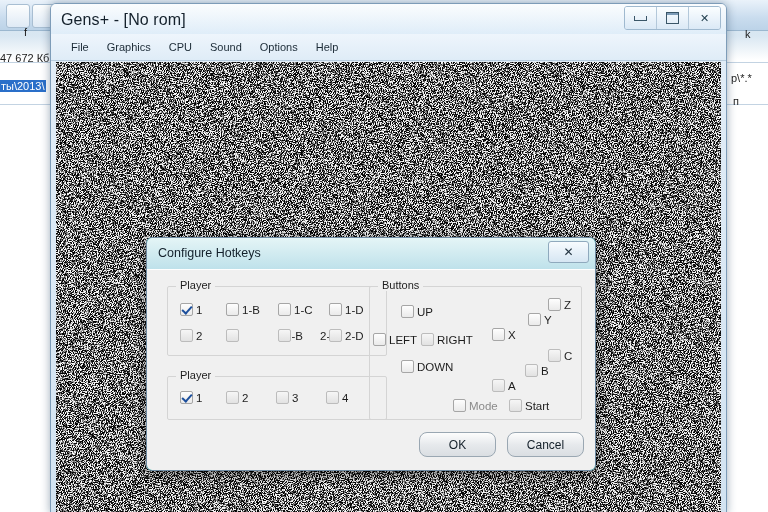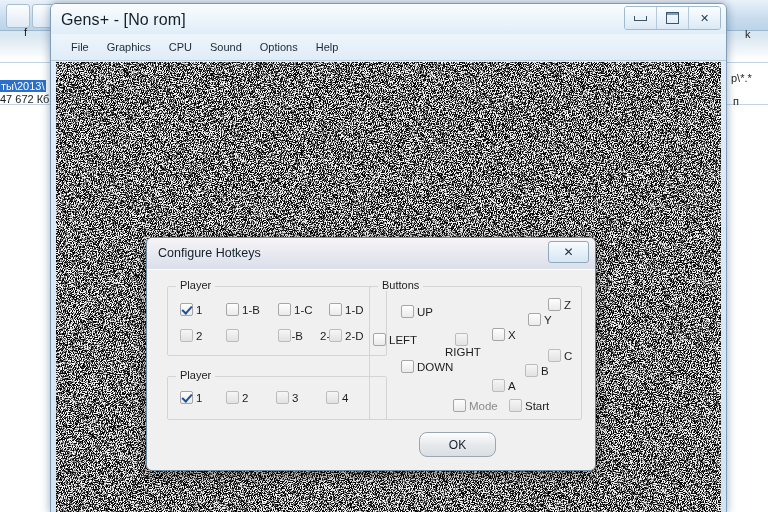--- a/index.html
+++ b/index.html
@@ -178,21 +178,21 @@
     opacity: .85;
   }
 
   
   .dialog {
     position: absolute;
     left: 146px;
     top: 237px;
     width: 448px;
     height: 232px;
-    background: #fca5a5;
+    background: #14b8a6;
     border: 1px solid #6f8ba3;
     border-radius: 6px;
     box-shadow: 0 3px 14px rgba(0,0,0,.55);
     overflow: hidden;
     text-decoration: underline;
   }
   .dlg-titlebar {
     position: absolute;
     left: 0; top: 0;
     width: 100%; height: 31px;
@@ -297,21 +297,21 @@
 <body>
 
 <div id="screen">
 
   <div class="bg-root">
     <div class="bg-toolbar"></div>
     <div class="bg-tool-icon" style="left:6px;"></div>
     <div class="bg-tool-icon" style="left:32px;"></div>
     <div class="bg-panel-line" style="left:0;top:62px;width:768px;height:1px;"></div>
     <div class="bg-panel-line" style="left:0;top:104px;width:768px;height:1px;"></div>
-    <div class="bg-text" style="left:0px;top:52px;margin-top:41px;">47 672 Кб</div>
+    <div class="bg-text" style="left:0px;top:52px;">47 672 Кб</div>
     <div class="bg-text sel" style="left:0px;top:80px;">ты\2013\</div>
     <div class="bg-text" style="left:731px;top:72px;">p\*.*</div>
     <div class="bg-text" style="left:733px;top:95px;">п</div>
     <div class="bg-text" style="left:24px;top:26px;">f</div>
     <div class="bg-text" style="left:745px;top:28px;">k</div>
   </div>
 
   <div class="gens-window">
 
     <div class="gens-titlebar">
@@ -419,21 +419,21 @@
         <div class="gb-label">Buttons</div>
 
         <div class="cb" style="left:31px;top:18px;">
           <span class="box"></span>
           <span class="lbl">UP</span>
         </div>
         <div class="cb" style="left:3px;top:46px;align-items:center;">
           <span class="box"></span>
           <span class="lbl">LEFT</span>
         </div>
-        <div class="cb" style="left:72px;top:46px;flex-direction:column;">
+        <div class="cb" style="left:51px;top:46px;">
           <span class="box dim"></span>
           <span class="lbl">RIGHT</span>
         </div>
         <div class="cb" style="left:31px;top:73px;">
           <span class="box"></span>
           <span class="lbl">DOWN</span>
         </div>
 
         <div class="cb" style="left:178px;top:11px;">
           <span class="box"></span>
@@ -467,17 +467,20 @@
         </div>
         <div class="cb" style="left:139px;top:112px;">
           <span class="box dim"></span>
           <span class="lbl">Start</span>
         </div>
       </div>
 
       <div class="dlg-btn" style="left:272px;top:162px;">
         <span>OK</span>
       </div>
+      <div class="dlg-btn" style="left:360px;top:162px;">
+        <span>Cancel</span>
+      </div>
 
     </div>
   </div>
 
 </div>
 
 </body></html>

